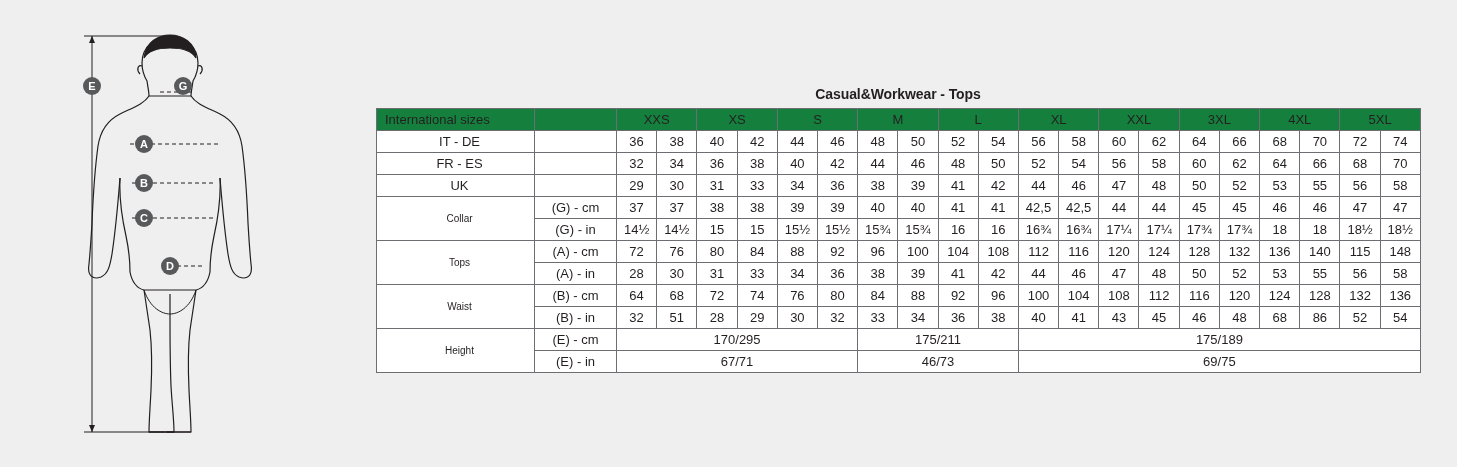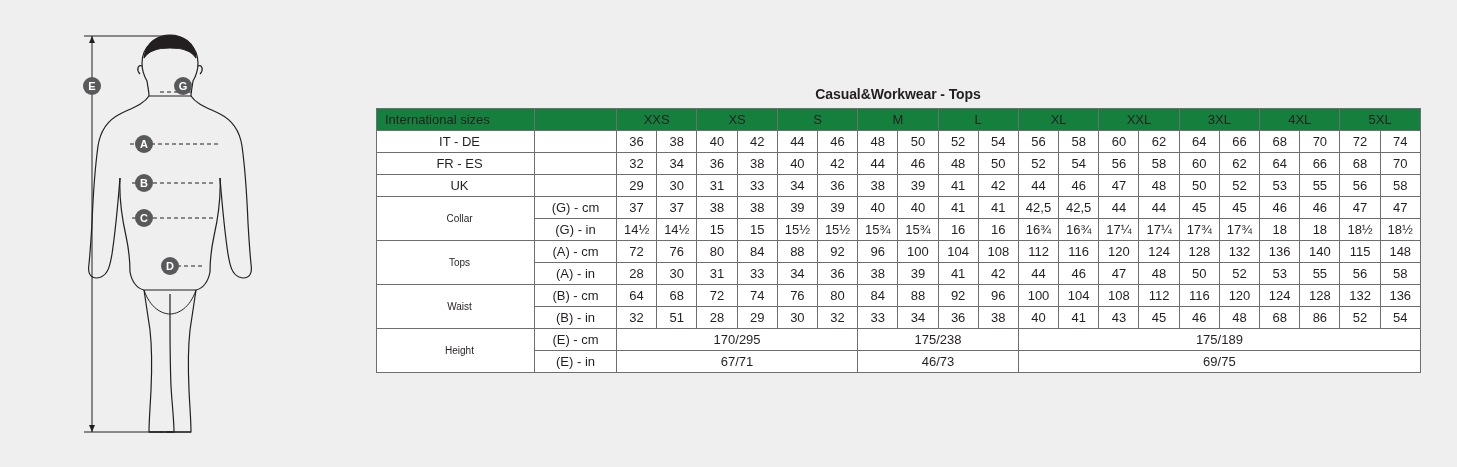--- a/index.html
+++ b/index.html
@@ -445,21 +445,21 @@
           <td>68</td>
           <td>86</td>
           <td>52</td>
           <td>54</td>
         </tr>
 
         <tr>
           <td class="row-label big" rowspan="2">Height</td>
           <td class="unit-cell">(E) - cm</td>
           <td colspan="6">170/295</td>
-          <td colspan="4">175/238</td>
+          <td colspan="4">175/211</td>
           <td colspan="10">175/189</td>
         </tr>
 
         <tr>
           <td class="unit-cell">(E) - in</td>
           <td colspan="6">67/71</td>
           <td colspan="4">46/73</td>
           <td colspan="10">69/75</td>
         </tr>
 

